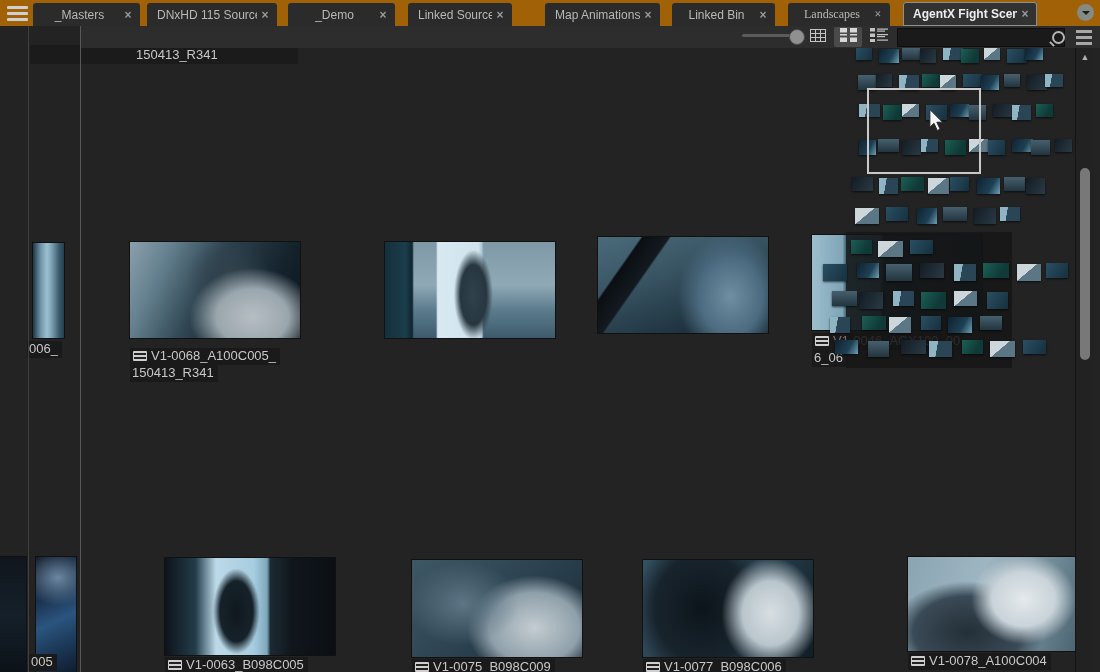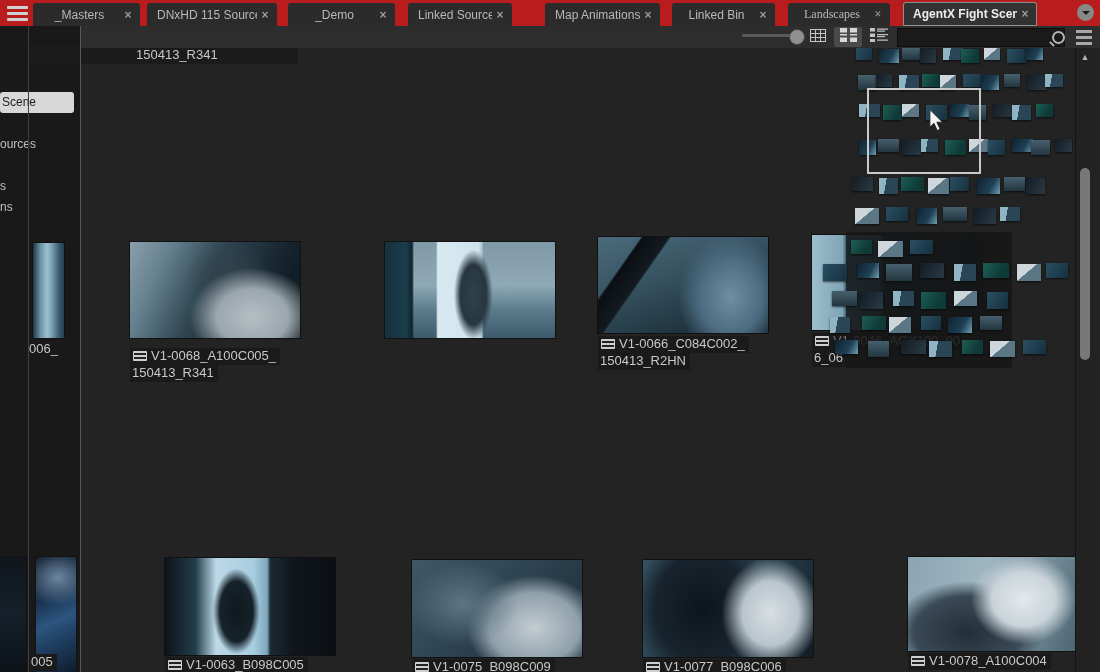--- a/index.html
+++ b/index.html
@@ -1,20 +1,20 @@
 <!DOCTYPE html>
 <html><head>
 <meta charset="utf-8">
 <style>
   html,body{margin:0;padding:0;background:#000;}
   #screen{position:relative;width:1100px;height:672px;overflow:hidden;
     font-family:"Liberation Sans","DejaVu Sans",sans-serif;background:#232323;}
 
   
-  .tabbar{position:absolute;left:0;top:0;width:1100px;height:26px;background:#b91c1c;z-index:20;}
+  .tabbar{position:absolute;left:0;top:0;width:1100px;height:26px;background:#a16207;z-index:20;}
   .win-menu{position:absolute;left:7px;top:6px;width:21px;height:14px;cursor:pointer;}
   .win-menu i{display:block;height:3px;background:#cfcfcf;margin-bottom:3px;border-radius:1px;}
   .tab{position:absolute;top:3px;height:23px;background:#2b2b2b;border-radius:3px 3px 0 0;
     display:flex;align-items:center;color:#b8b8b8;font-size:12px;}
   .tab .tlabel{flex:1;text-align:center;white-space:nowrap;overflow:hidden;padding:0 4px 0 10px;}
   .tab .tclose{width:16px;color:#9a9a9a;font-size:12px;font-weight:bold;margin-right:4px;text-align:center;}
   .tab.active{top:2px;height:24px;background:#323232;box-shadow:0 0 0 1px #8f8f8f inset;color:#ededed;font-weight:bold;}
   .tab-overflow{position:absolute;right:6px;top:4px;width:17px;height:17px;border-radius:50%;background:#858a85;}
   .tab-overflow::after{content:"";position:absolute;left:4.5px;top:6.5px;border:4px solid transparent;border-top-color:#1c1c1c;}
 
@@ -94,26 +94,20 @@
   .sbar .thumbtrack{position:absolute;left:4px;top:120px;width:10px;height:192px;background:#787878;border-radius:5px;cursor:pointer;}
 
   .toplabel{position:absolute;left:30px;top:45px;width:268px;height:19px;background:#1b1b1b;color:#c8c8c8;
     font-size:13px;line-height:19px;padding-left:106px;box-sizing:border-box;z-index:2;}
 </style>
 </head>
 <body>
 
 <div id="screen">
 
-  <div class="backdrop">
-    <div class="bd-pill">Scene</div>
-    <div class="bd-item" style="top:111px;">ources</div>
-    <div class="bd-item" style="top:153px;">s</div>
-    <div class="bd-item" style="top:174px;">ns</div>
-  </div>
 
   <div class="thumb sc-edge-mid" style="left:33px;top:243px;width:31px;height:95px;"></div>
   <div class="clabel" style="left:27px;top:341px;">
     <div class="lrow">
         <span>006_</span>
       </div>
   </div>
   <div class="thumb sc-strip" style="left:0px;top:557px;width:26px;height:115px;"></div>
   <div class="thumb sc-edge-bottom" style="left:36px;top:557px;width:40px;height:115px;"></div>
   <div class="clabel" style="left:29px;top:654px;">
@@ -131,29 +125,20 @@
         <span>V1-0068_A100C005_</span>
       </div>
     <div class="lrow">
         <span>150413_R341</span>
       </div>
   </div>
 
   <div class="thumb sc-kitchen-walk" style="left:385px;top:242px;width:170px;height:96px;"></div>
 
   <div class="thumb sc-fight-arm" style="left:598px;top:237px;width:170px;height:96px;"></div>
-  <div class="clabel" style="left:598px;top:336px;">
-    <div class="lrow">
-        <span class="clip-icon"></span>
-        <span>V1-0066_C084C002_</span>
-      </div>
-    <div class="lrow">
-        <span>150413_R2HN</span>
-      </div>
-  </div>
 
   <div class="thumb sc-kitchen-corner" style="left:812px;top:235px;width:170px;height:95px;"></div>
   <div class="clabel" style="left:812px;top:333px;">
     <div class="lrow">
         <span class="clip-icon"></span>
         <span class="dim">V1-0046_AGX100_00</span>
       </div>
     <div class="lrow">
         <span>6_06</span>
       </div>

